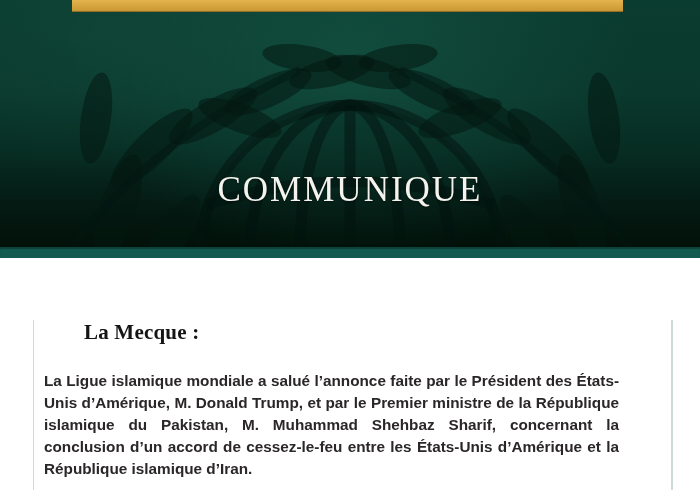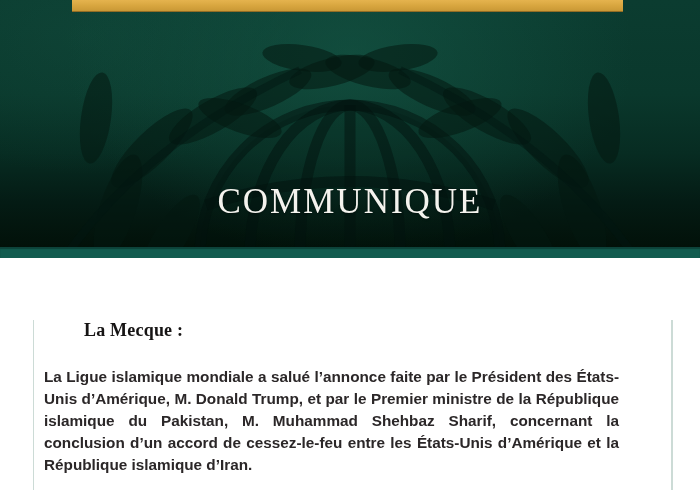--- a/index.html
+++ b/index.html
@@ -16,21 +16,21 @@
       radial-gradient(ellipse 300px 200px at 12% 14%, rgba(21,82,66,0.35), rgba(0,0,0,0) 70%),
       linear-gradient(180deg, #0b3c30 0%, #0a382c 38%, #072c22 62%, #041b14 82%, #021109 100%);
   }
   .emblem { position:absolute; top:0; left:0; width:700px; height:247px; display:block; }
   .gold-bar {
     position:absolute; top:0; left:72px; width:551px; height:11px;
     background:linear-gradient(180deg, #e5b34e 0%, #d7a53e 55%, #c99836 100%);
     border-bottom:1px solid rgba(92,63,12,0.6);
   }
   .title {
-    position:absolute; top:170px; left:0; right:0; margin:12px;
+    position:absolute; top:170px; left:0; right:0; margin:0;
     text-align:center;
     font-family:"Liberation Serif", serif; font-weight:400;
     font-size:35px; letter-spacing:2px; color:#f4f3ee;
     text-shadow:0 1px 2px rgba(0,0,0,0.35);
   }
 
   
   .teal-strip {
     width:700px; height:11px; background:#125c4f;
     box-shadow: inset 0 2px 1px rgba(0,0,0,0.28);
@@ -41,21 +41,21 @@
   .margin-line {
     position:absolute; top:0; bottom:0; width:2px;
     background:#c3d5cf; opacity:0.85;
   }
   .margin-line.left  { left:33px; width:1px; }
   .margin-line.right { left:671px; }
 
   .location {
     margin:62px 0 0 84px;
     font-family:"Liberation Serif", serif; font-weight:700;
-    font-size:18px; color:#161414; letter-spacing:0.2px;
+    font-size:21px; color:#161414; letter-spacing:0.2px;
   }
   .paragraph {
     margin:25px 81px 0 44px;
     font-family:"Liberation Sans", sans-serif; font-weight:700;
     font-size:15.3px; line-height:22px; color:#2b2728;
     text-align:justify;
   }
 </style>
 </head>
 <body>

